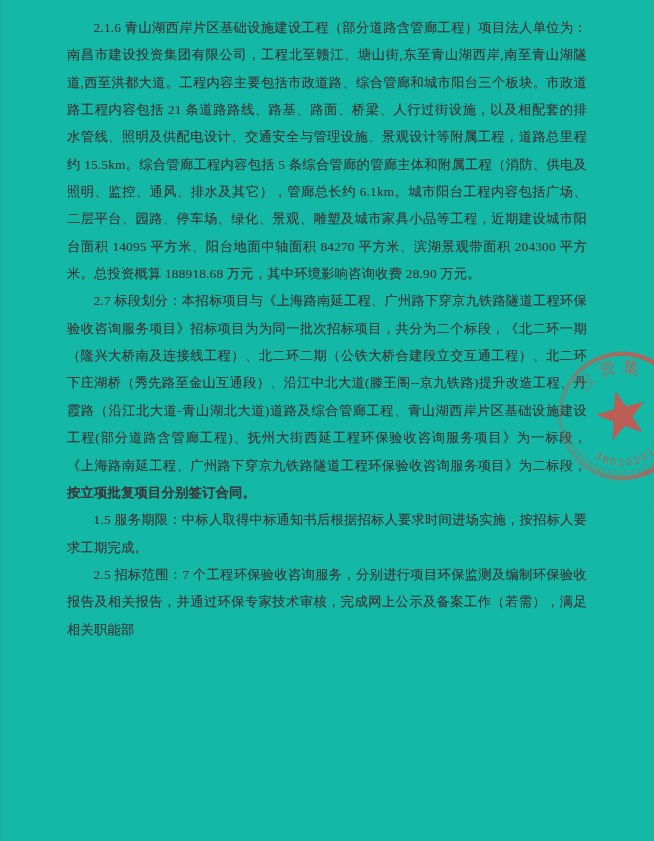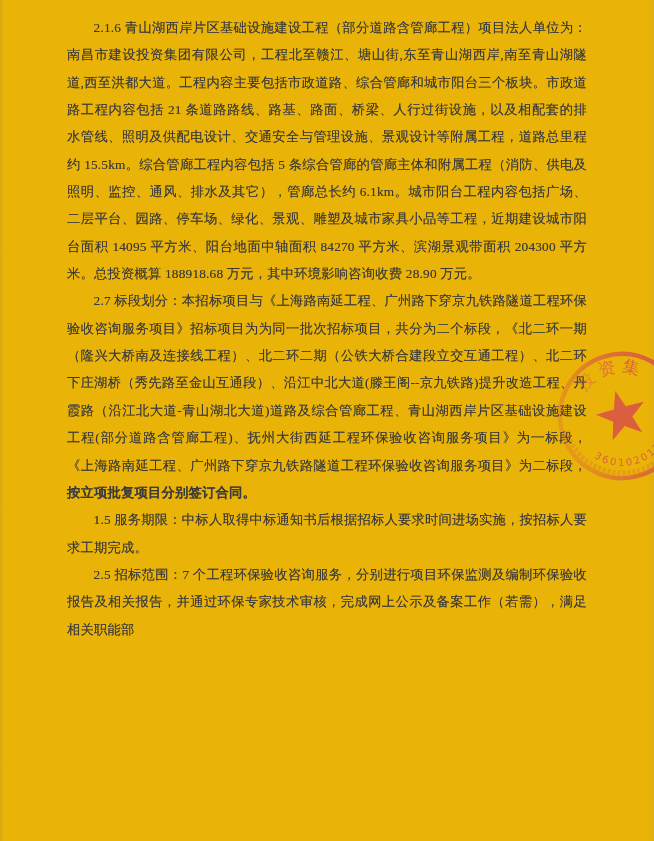--- a/index.html
+++ b/index.html
@@ -10,21 +10,21 @@
     width: 654px;
     height: 841px;
     position: relative;
     overflow: hidden;
     background: #fcfcfb;
     font-family: "Liberation Serif", "DejaVu Serif", serif;
   }
   .page {
     position: absolute;
     inset: 0;
-    background: #eab308;
+    background: #14b8a6;
   }
   
   .scan-edge-left {
     position: absolute; left: 0; top: 0; width: 4px; height: 100%;
     background: linear-gradient(to right, rgba(90,90,90,0.12), rgba(0,0,0,0));
     pointer-events: none;
   }
   .scan-edge-right {
     position: absolute; right: 0; top: 0; width: 6px; height: 100%;
     background: linear-gradient(to left, rgba(120,120,120,0.08), rgba(0,0,0,0));

